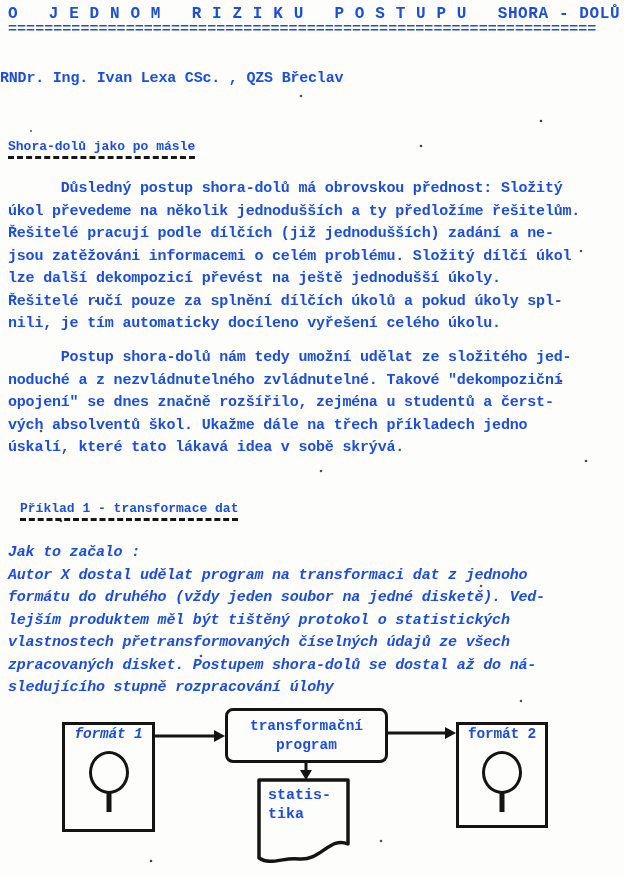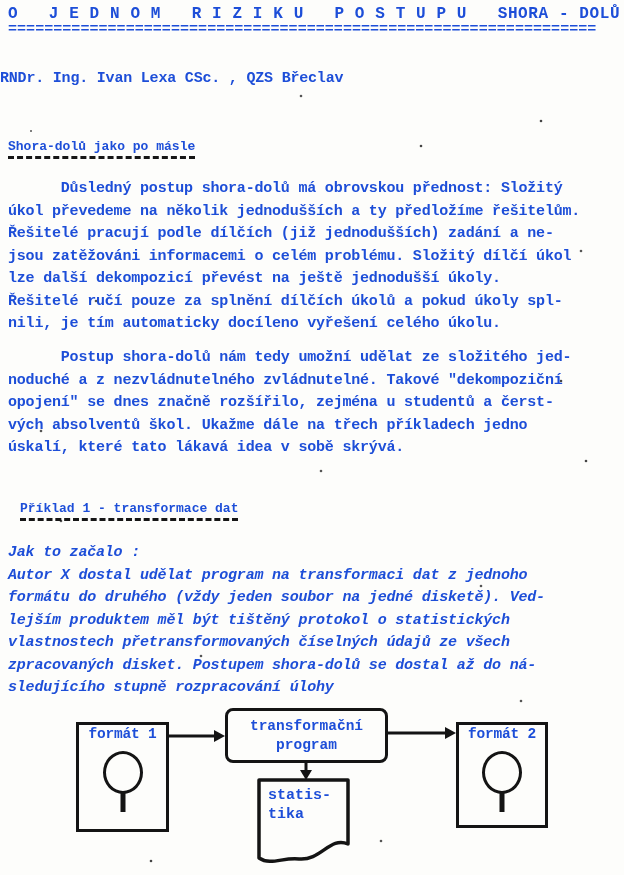--- a/index.html
+++ b/index.html
@@ -48,21 +48,21 @@
   .body2 { left: 8px; top: 542px; width: 600px; font-style: italic; }
 
   
   .diagram { left: 0; top: 700px; width: 624px; height: 175px; }
   .dbox {
     position: absolute;
     border: 3px solid #141414;
     background: #fdfdfb;
     box-sizing: border-box;
   }
-  .floppy-left  { left: 76px;  top: 22px; width: 93px; height: 110px; }
+  .floppy-left  { left: 62px;  top: 22px; width: 93px; height: 110px; font-style: italic; }
   .floppy-right { left: 456px; top: 22px; width: 92px; height: 106px; }
   .floppy-label {
     display: block;
     text-align: center;
     margin-top: 1px;
     font-size: 14.5px;
     letter-spacing: -0.2px;
   }
   .floppy-circle {
     position: absolute;

